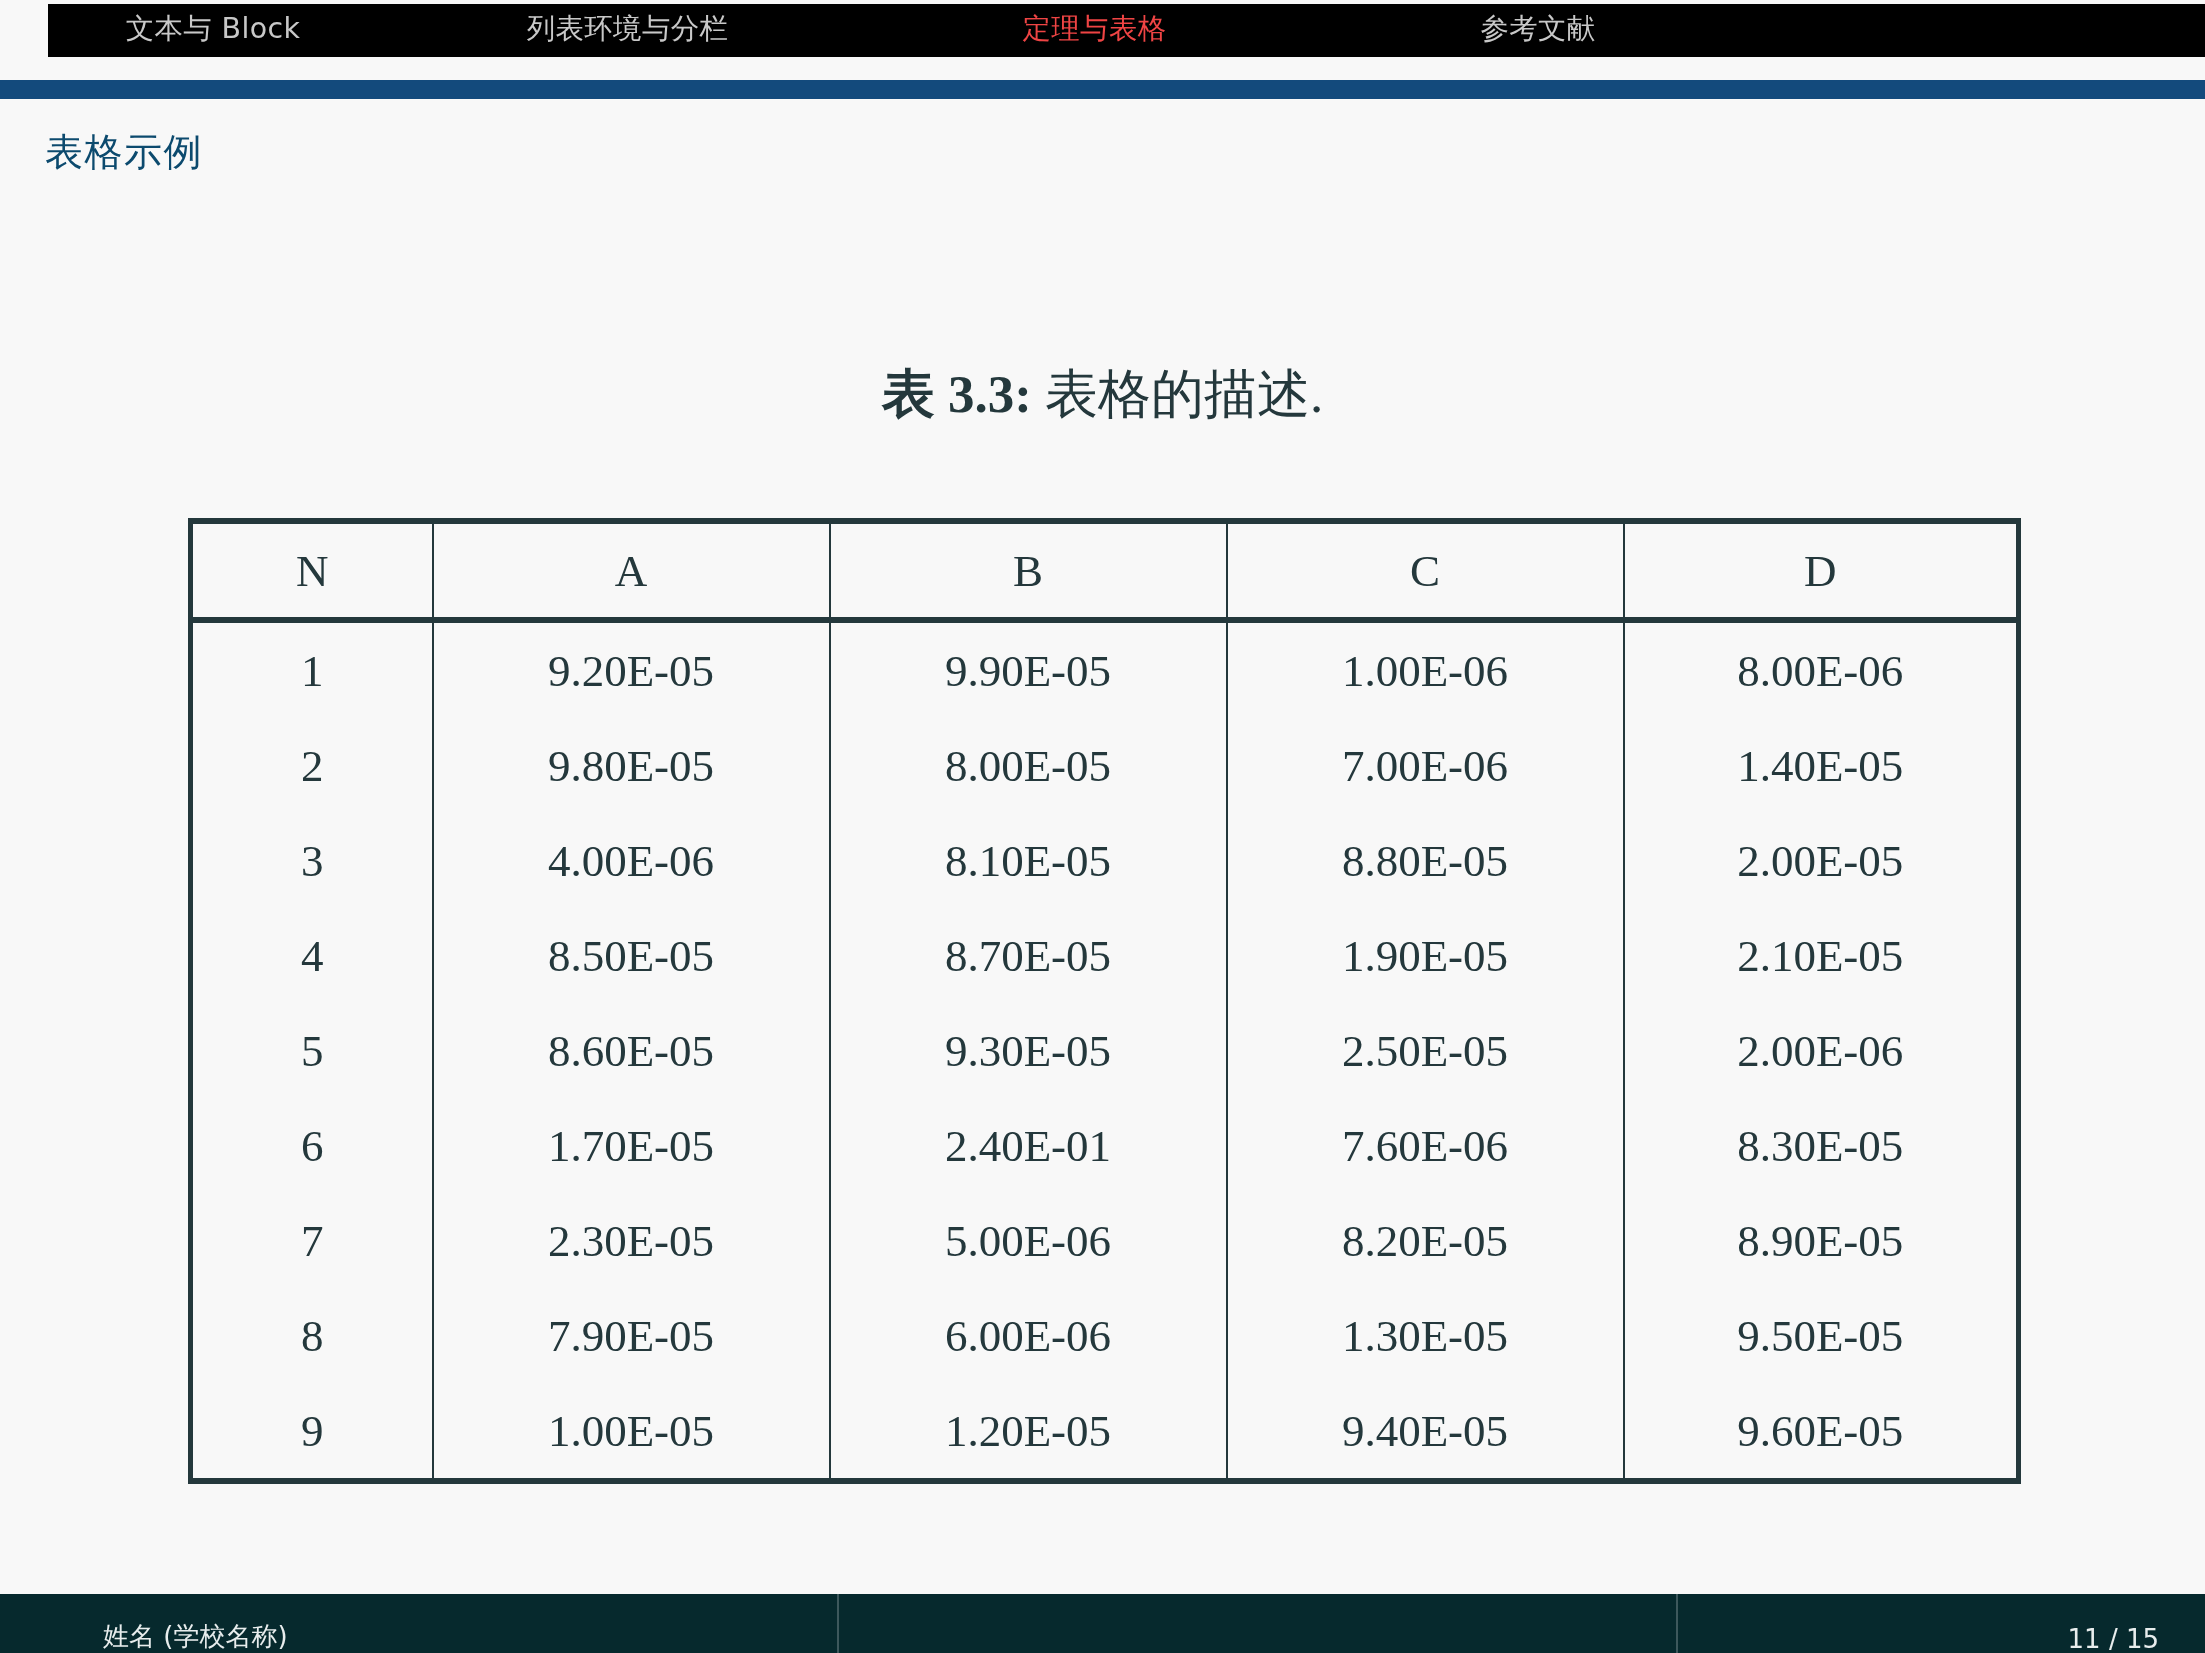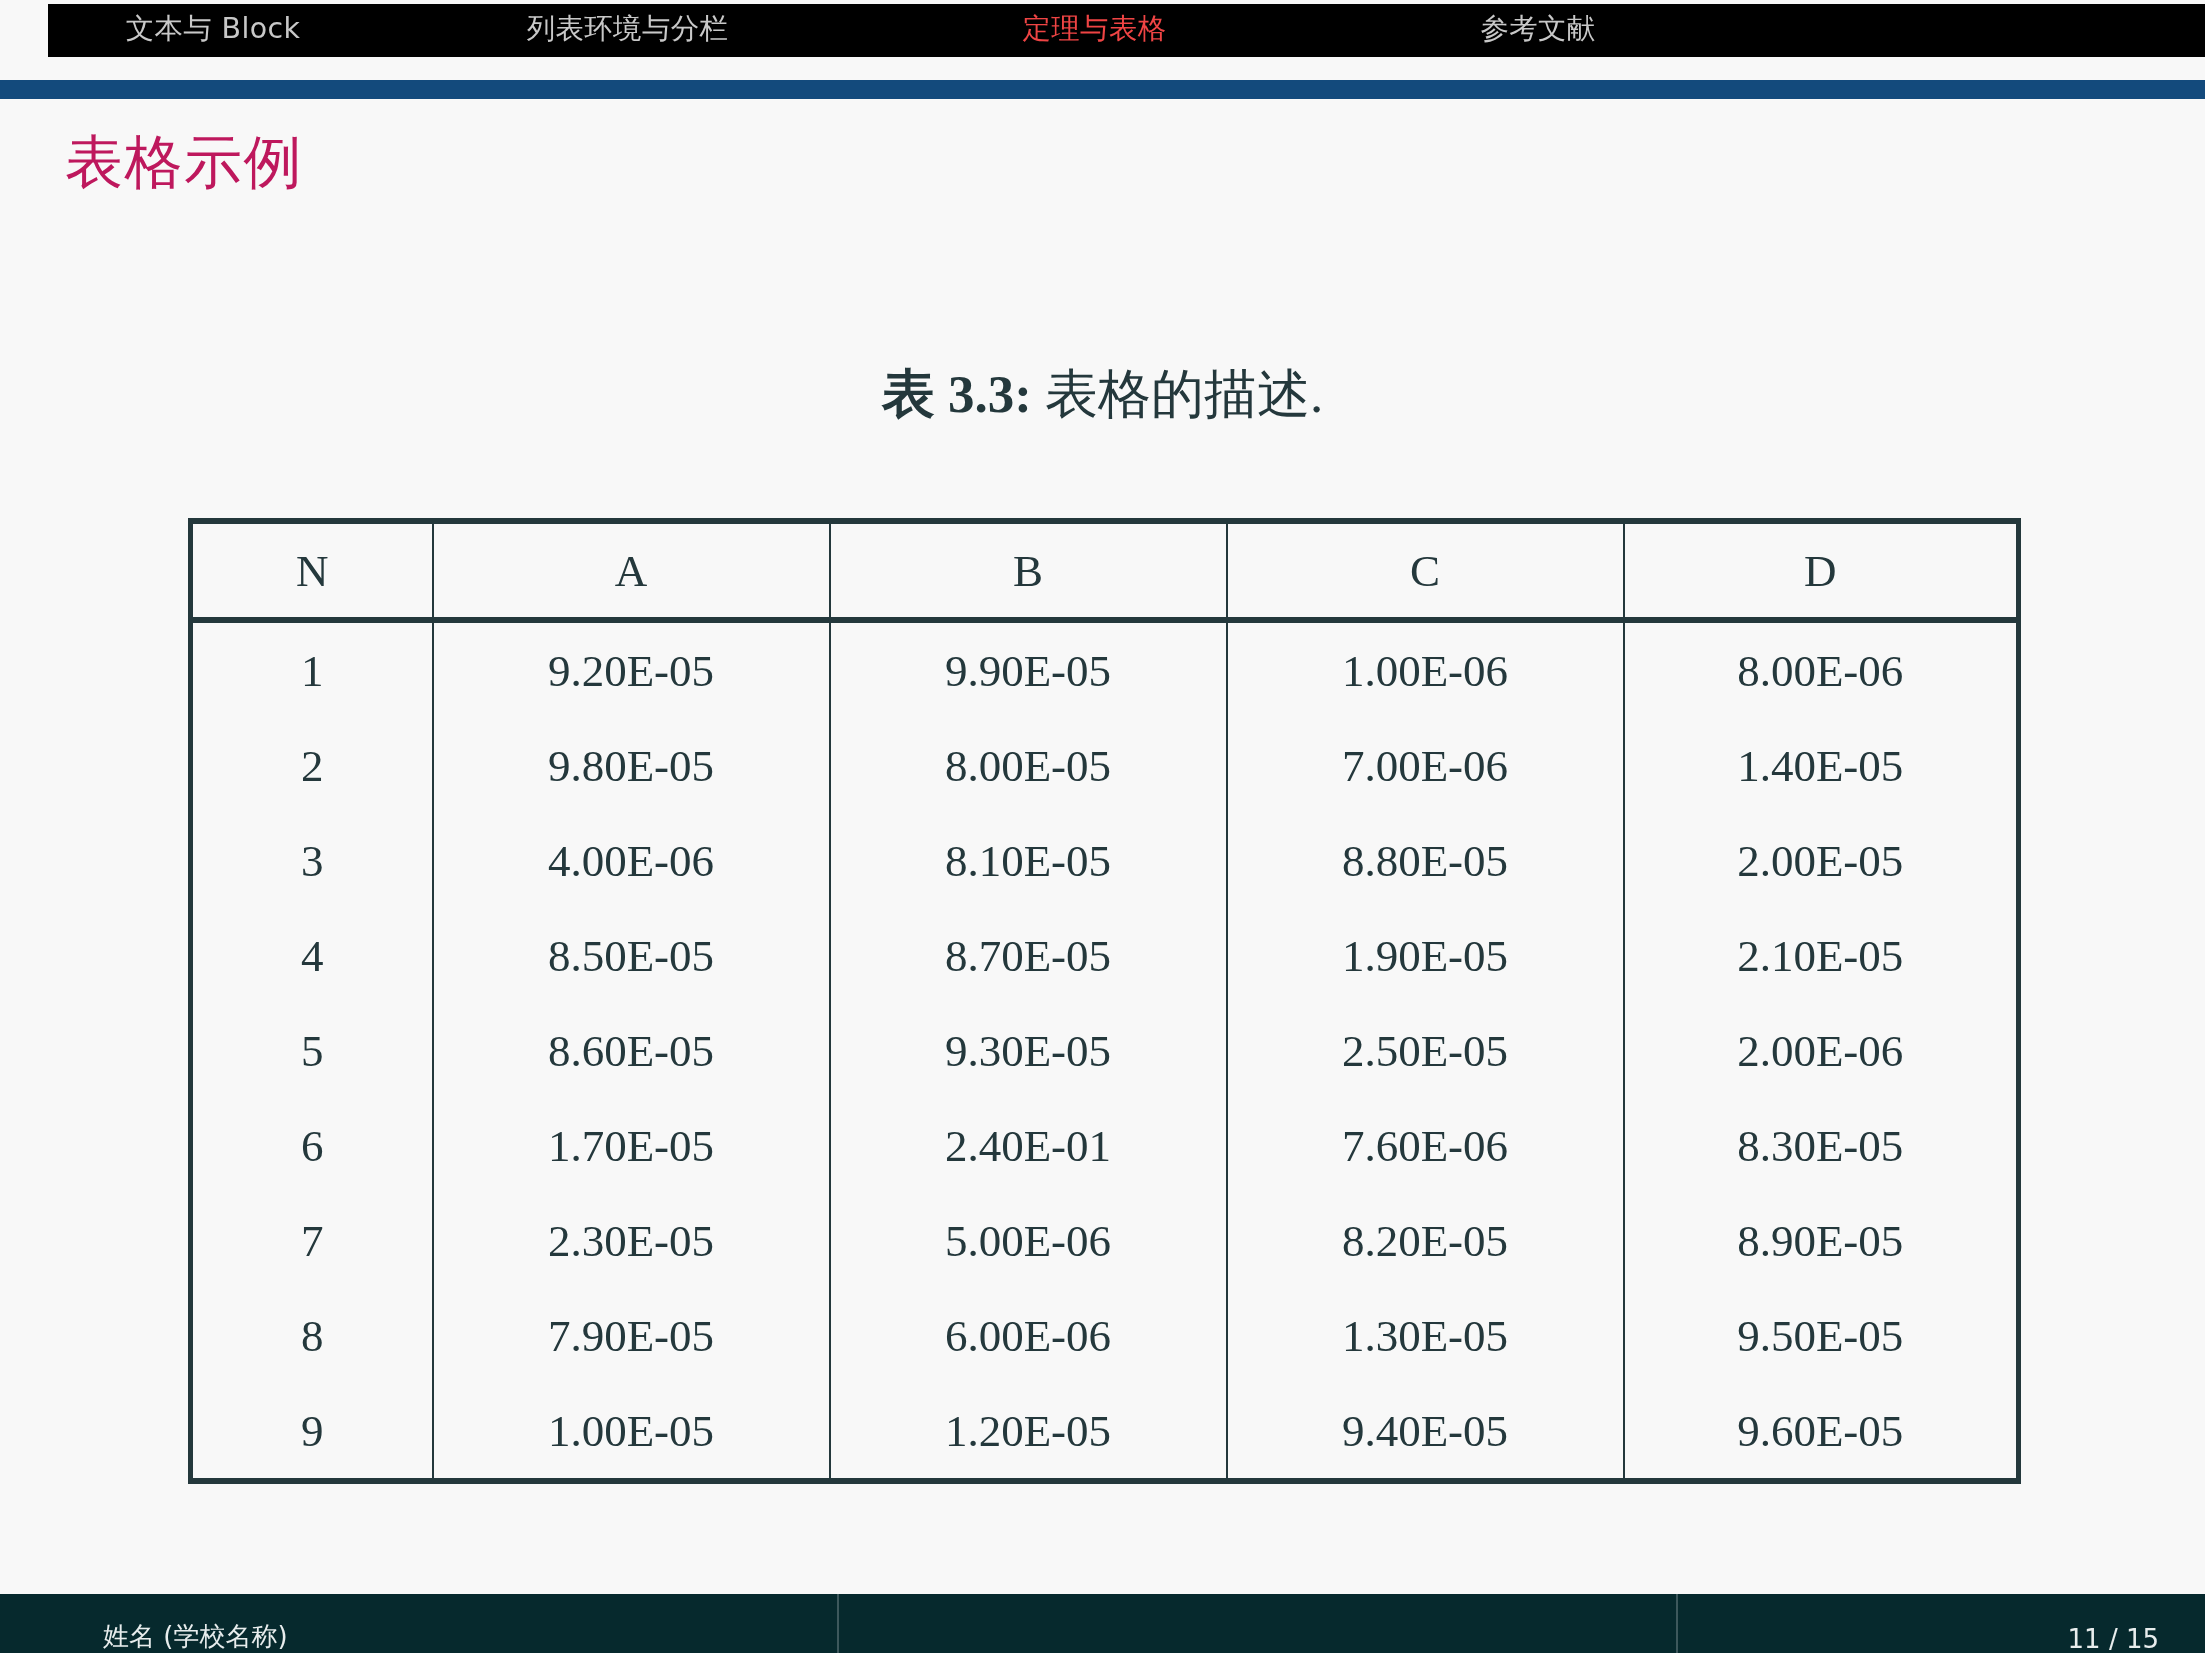--- a/index.html
+++ b/index.html
@@ -54,25 +54,24 @@
     height: 19px;
     background: #134a7c;
   }
 
   
   .frame-title {
     position: absolute;
     left: 45px;
     top: 133px;
     font-family: "DejaVu Sans", sans-serif;
-    font-size: 58px;
-    color: #be185d;
+    font-size: 38px;
+    color: #0c4a6e;
     letter-spacing: 1.5px;
     line-height: 1.0;
-    margin-left: 20px;
   }
 
   
   .table-caption {
     position: absolute;
     left: 0;
     top: 359px;
     width: 2205px;
     text-align: center;
     font-family: "Liberation Serif", "DejaVu Serif", serif;

